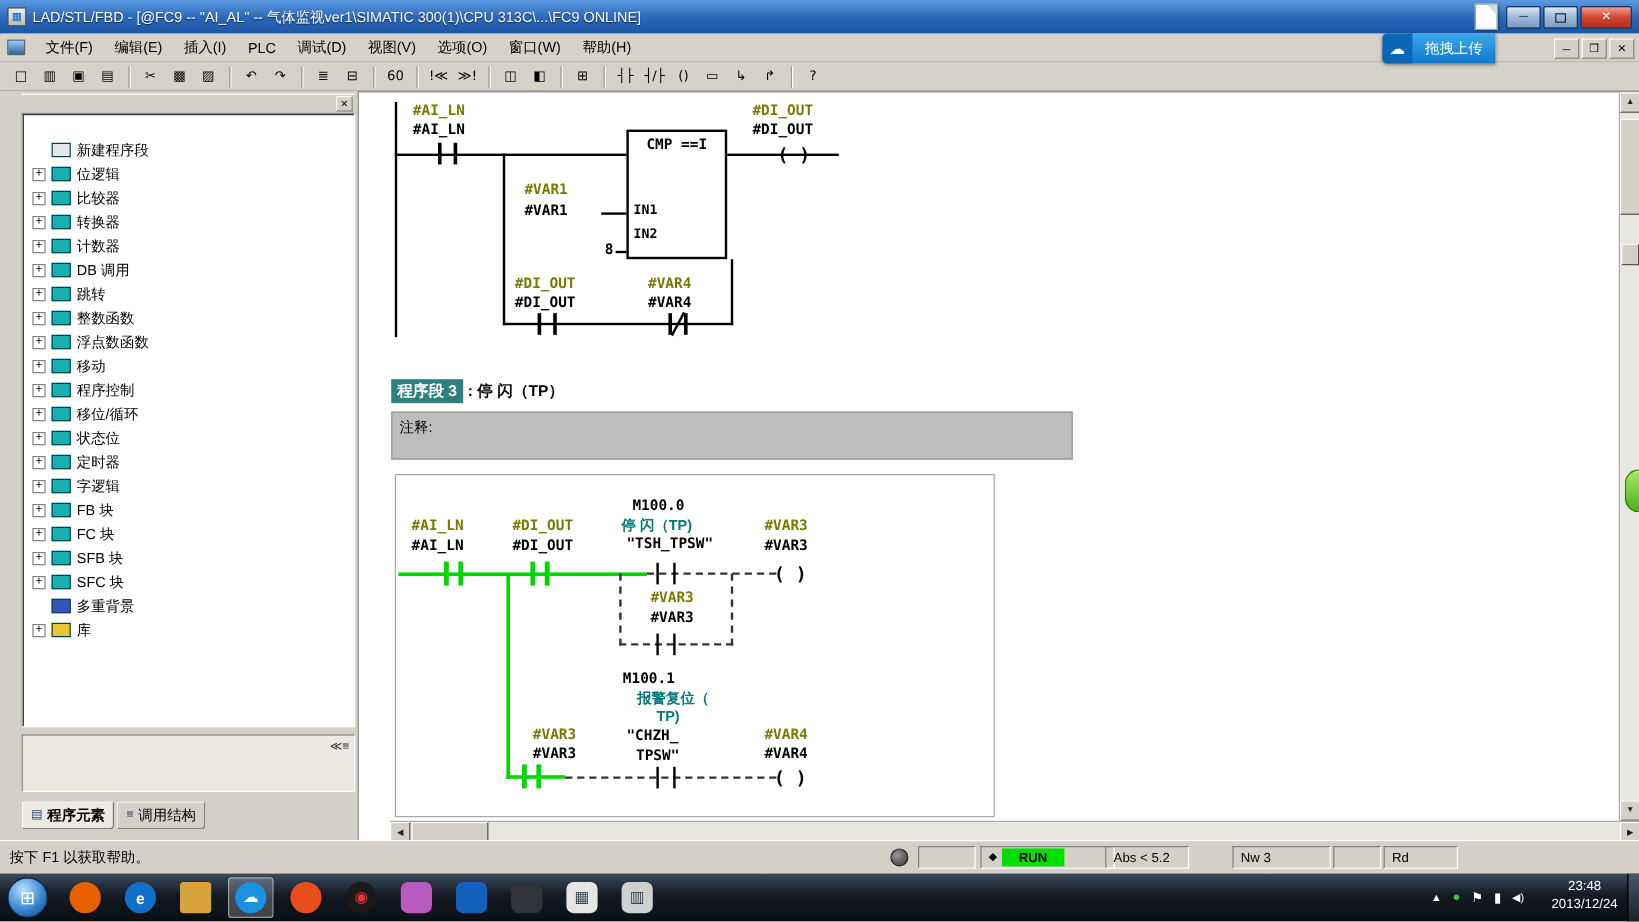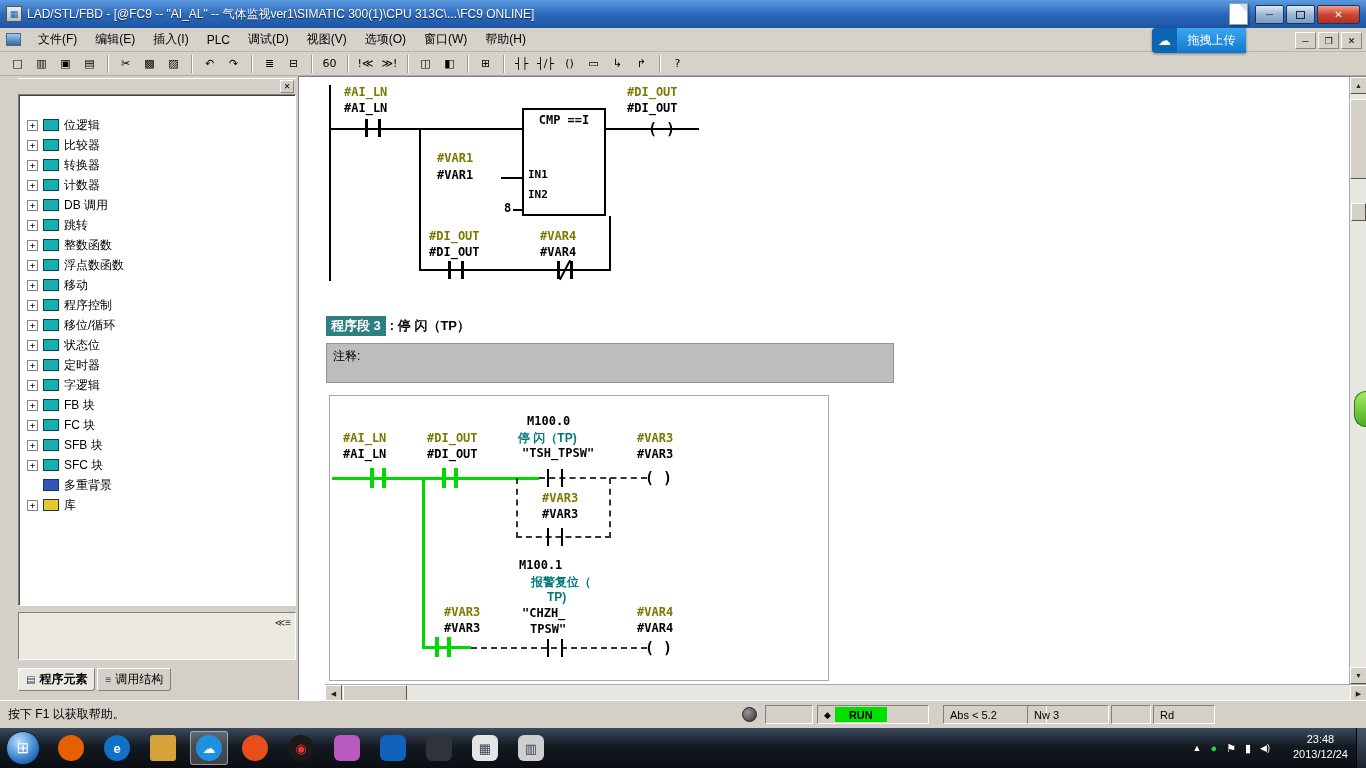--- a/index.html
+++ b/index.html
@@ -169,20 +169,25 @@
   </div>
 
   <div class="workspace">
 
     <div class="lpanel">
       <div class="grip">
         <span class="pclose">✕</span>
       </div>
       <div class="tree">
         <div class="trow">
+            <span class="plsp"></span>
+            <span class="ticon" style="background: rgb(230, 230, 230);"></span>
+            <span class="tlabel">新建程序段</span>
+          </div>
+        <div class="trow">
             <span class="pl"></span>
             <span class="ticon" style="background: rgb(24, 176, 176);"></span>
             <span class="tlabel">位逻辑</span>
           </div>
         <div class="trow">
             <span class="pl"></span>
             <span class="ticon" style="background: rgb(24, 176, 176);"></span>
             <span class="tlabel">比较器</span>
           </div>
         <div class="trow">
@@ -395,21 +400,21 @@
   </div>
 
   <div class="statusbar">
     <span>按下 F1 以获取帮助。</span>
     <span class="knob"></span>
     <span class="cell" style="left:765px;width:48px"></span>
     <span class="cell" style="left:817px;width:112px">
       <span style="font-size:9px">◆</span>
       <span class="runbox">RUN</span>
     </span>
-    <span class="cell" style="left:943px;width:104px">Abs &lt; 5.2</span>
+    <span class="cell" style="left:921px;width:70px">Abs &lt; 5.2</span>
     <span class="cell" style="left:1027px;width:82px">Nw 3</span>
     <span class="cell" style="left:1111px;width:40px"></span>
     <span class="cell" style="left:1153px;width:62px">Rd</span>
   </div>
 
   <div class="taskbar">
     <span class="orb">⊞</span>
     <span class="tbi">
         <span class="ic" style="border-radius: 50%; background: rgb(230, 96, 0);"></span>
       </span>

